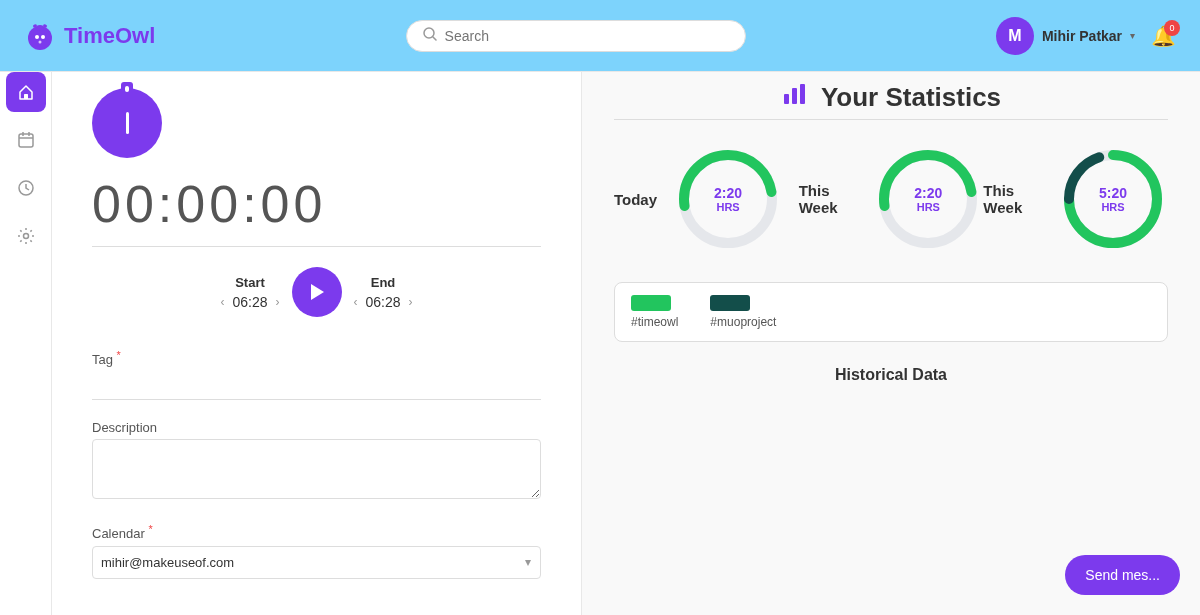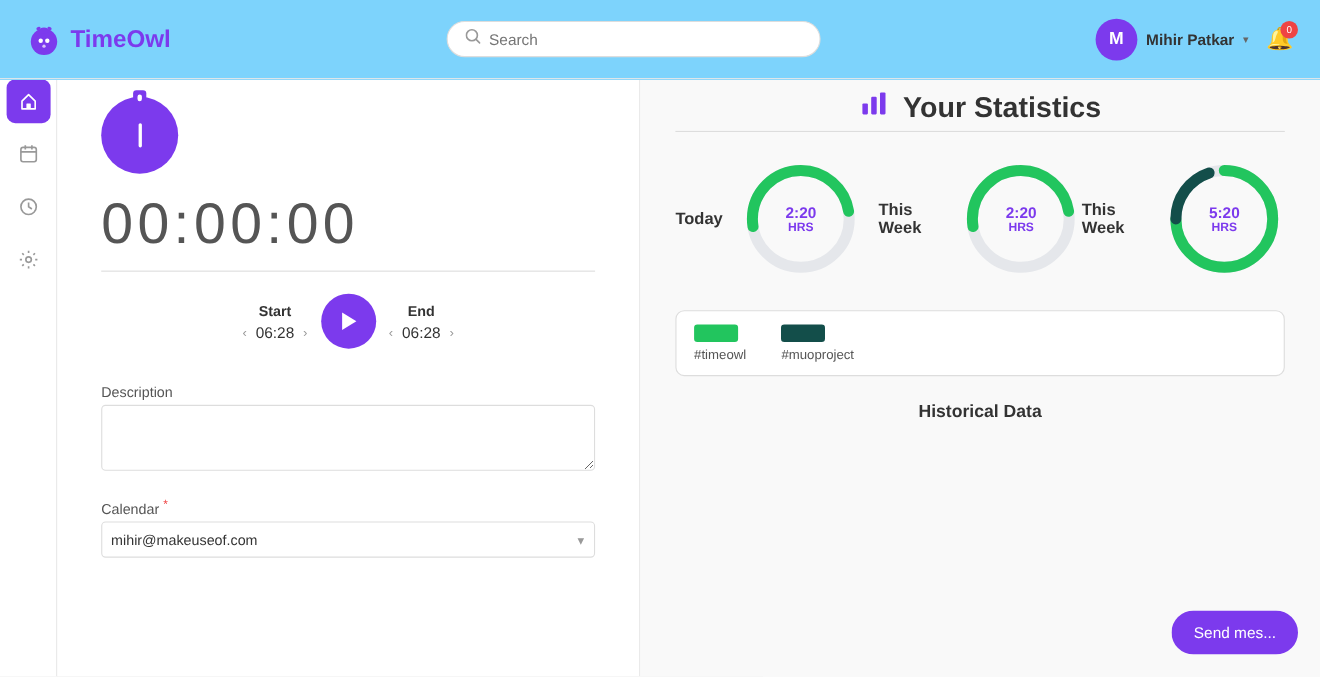--- a/index.html
+++ b/index.html
@@ -273,20 +273,26 @@
             <div class="time-value">
               <span class="time-arrow">‹</span>
               <span class="time-val">06:28</span>
               <span class="time-arrow">›</span>
             </div>
           </div>
         </div>
       </div>
 
       <div class="form-section">
+        <div class="form-field">
+          <label class="form-label">
+            <span>Tag</span> <sup>*</sup>
+          </label>
+          <input class="form-input" type="text" style="">
+        </div>
 
         <div class="form-field">
           <label class="form-label">Description</label>
           <textarea class="form-textarea" rows="2" style=""></textarea>
         </div>
 
         <div class="form-field">
           <label class="form-label">
             <span>Calendar</span> <sup>*</sup>
           </label>

